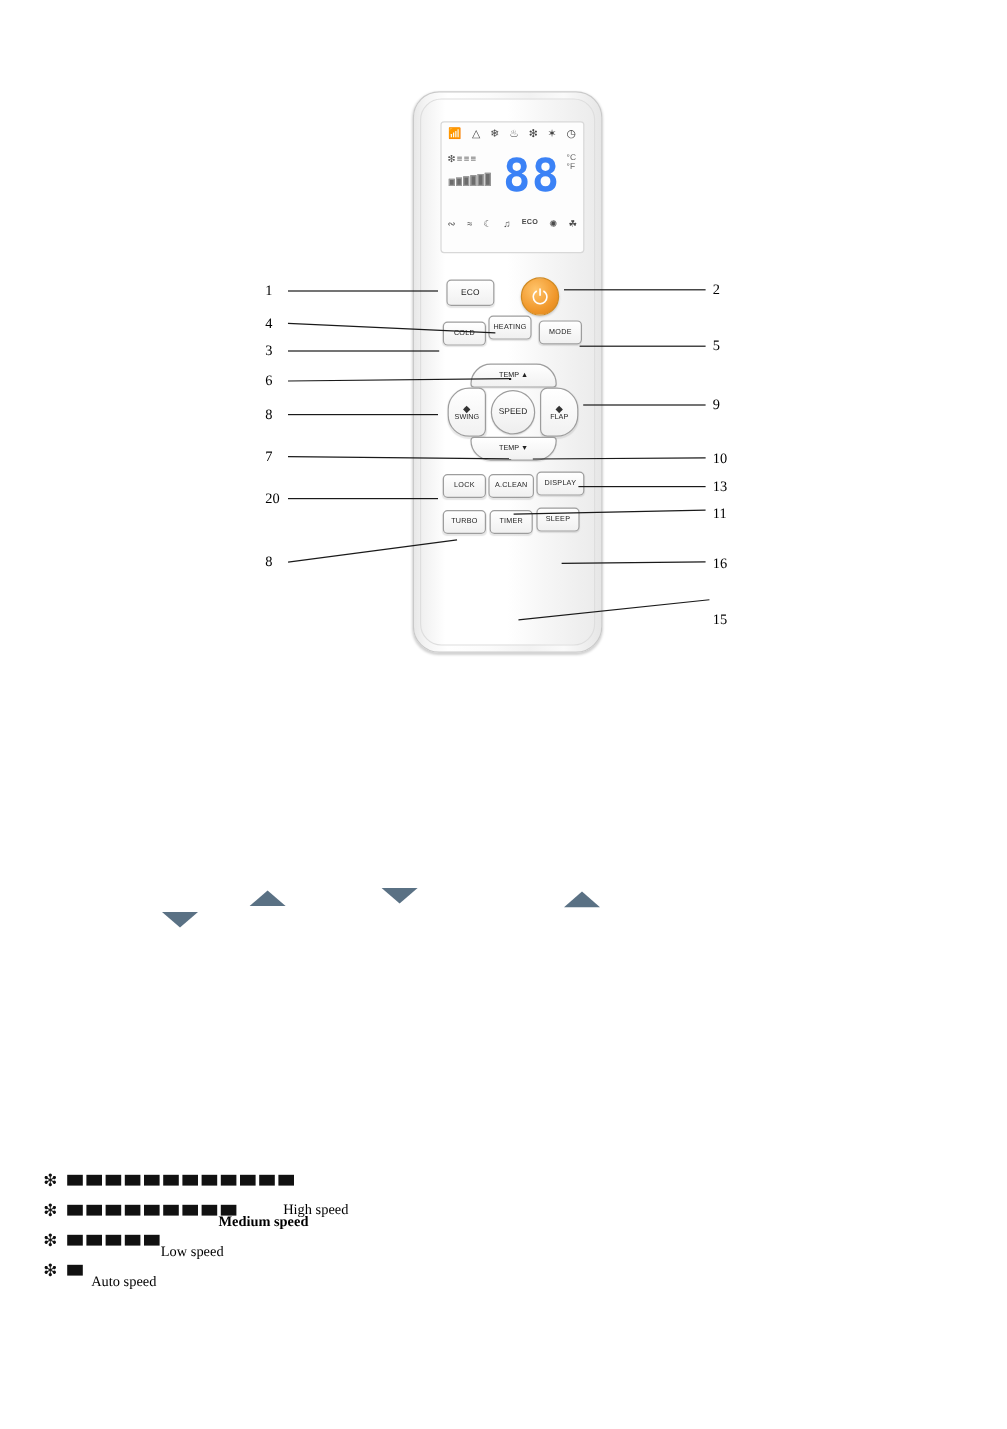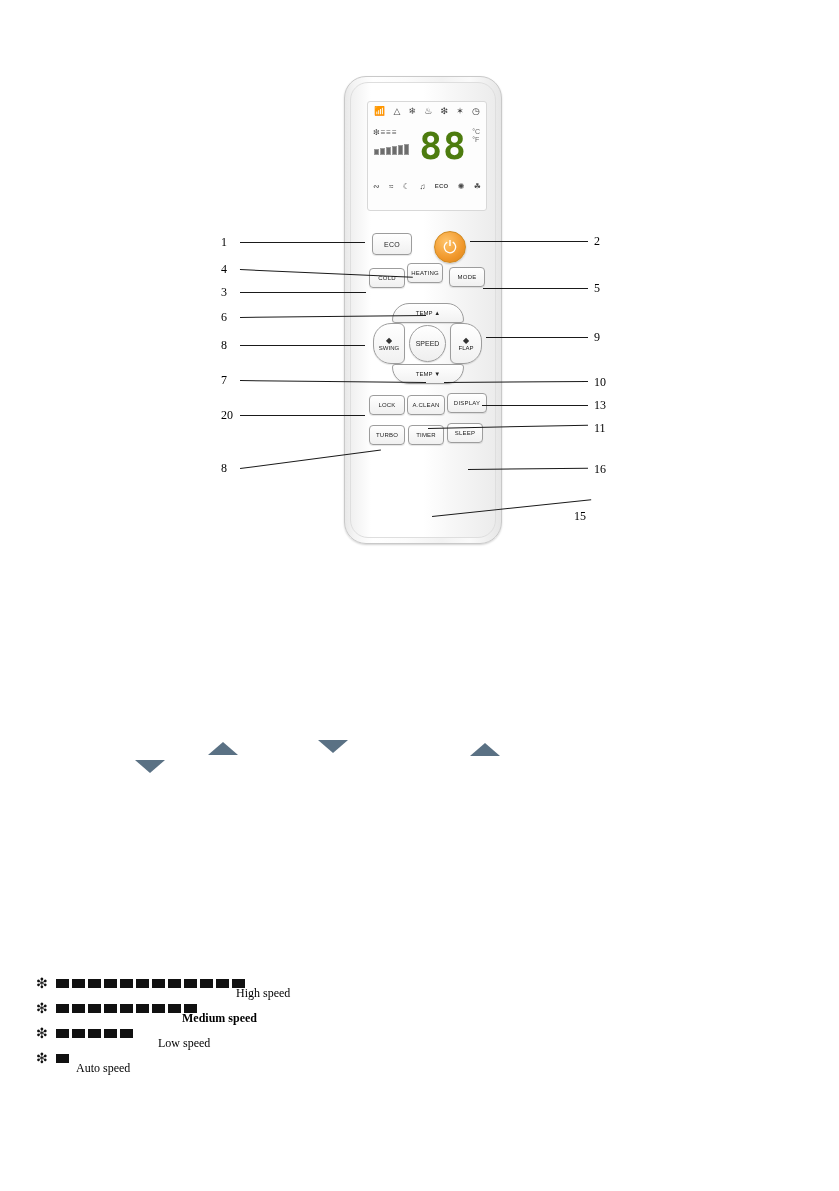--- a/index.html
+++ b/index.html
@@ -98,21 +98,21 @@
     border: 1px solid #9a9a9a;
   }
   #digits {
     position: absolute;
     right: 14px;
     top: 0px;
     font-family: "DejaVu Sans Mono", monospace;
     font-size: 38px;
     line-height: 40px;
     font-weight: bold;
-    color: #4d7c0f;
+    color: #3b82f6;
     letter-spacing: 1px;
   }
   #units {
     position: absolute;
     right: 1px;
     top: 2px;
     font-size: 7px;
     line-height: 8px;
     color: #666;
     text-align: left;
@@ -387,21 +387,21 @@
 <div class="num" style="left:221px; top:408px;">20</div>
 <div class="num" style="left:221px; top:461px;">8</div>
 
 <div class="num" style="left:594px; top:234px;">2</div>
 <div class="num" style="left:594px; top:281px;">5</div>
 <div class="num" style="left:594px; top:330px;">9</div>
 <div class="num" style="left:594px; top:375px;">10</div>
 <div class="num" style="left:594px; top:398px;text-align:right;">13</div>
 <div class="num" style="left:594px; top:421px;">11</div>
 <div class="num" style="left:594px; top:462px;font-family:Liberation Serif, serif;">16</div>
-<div class="num" style="left:574px; top:509px;">15</div>
+<div class="num" style="left:594px; top:509px;">15</div>
 
 <div class="lead" style="left:240px; top:242px; width:125px;"></div>
 <div class="lead" style="left:240px; top:269px; width:173px; transform: rotate(2.6deg);"></div>
 <div class="lead" style="left:240px; top:292px; width:126px;"></div>
 <div class="lead" style="left:240px; top:317px; width:186px; transform: rotate(-0.6deg);"></div>
 <div class="lead" style="left:240px; top:345px; width:125px;"></div>
 <div class="lead" style="left:240px; top:380px; width:186px; transform: rotate(0.6deg);"></div>
 <div class="lead" style="left:240px; top:415px; width:125px;"></div>
 <div class="lead" style="left:240px; top:468px; width:142px; transform: rotate(-7.5deg);"></div>
 
@@ -430,21 +430,21 @@
         <i></i>
         <i></i>
         <i></i>
         <i></i>
         <i></i>
         <i></i>
         <i></i>
         <i></i>
         <i></i>
     </span>
-    <span class="legend-label" style="left:200px;">High speed</span>
+    <span class="legend-label" style="left:200px;margin-top:15px;">High speed</span>
   </div>
 
   <div class="legend-row">
     <span class="fan-glyph">❇</span>
     <span class="blocks">
       <i></i>
         <i></i>
         <i></i>
         <i></i>
         <i></i>
@@ -458,21 +458,21 @@
 
   <div class="legend-row">
     <span class="fan-glyph">❇</span>
     <span class="blocks">
       <i></i>
         <i></i>
         <i></i>
         <i></i>
         <i></i>
     </span>
-    <span class="legend-label" style="left:98px;margin-left:24px;">Low speed</span>
+    <span class="legend-label" style="left:98px;">Low speed</span>
   </div>
 
   <div class="legend-row">
     <span class="fan-glyph">❇</span>
     <span class="blocks">
       <i></i>
     </span>
     <span class="legend-label" style="left:40px;">Auto speed</span>
   </div>
 </div>

